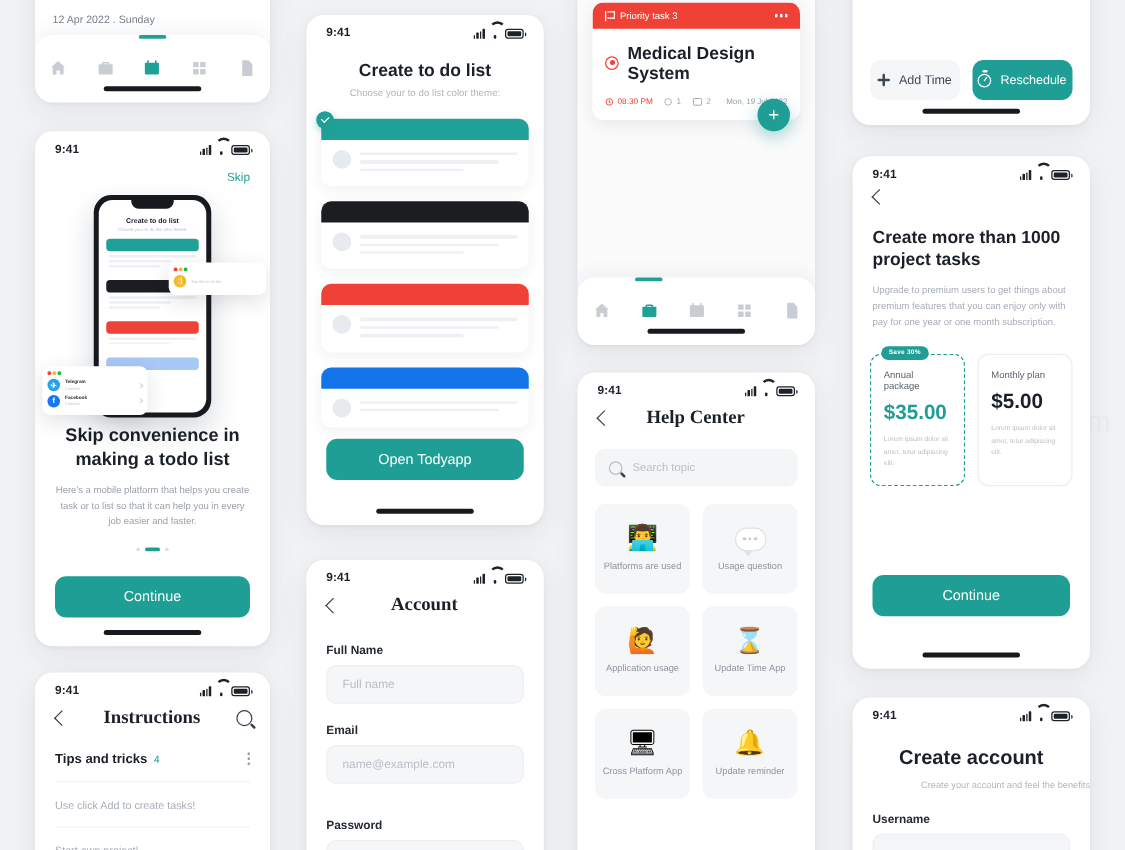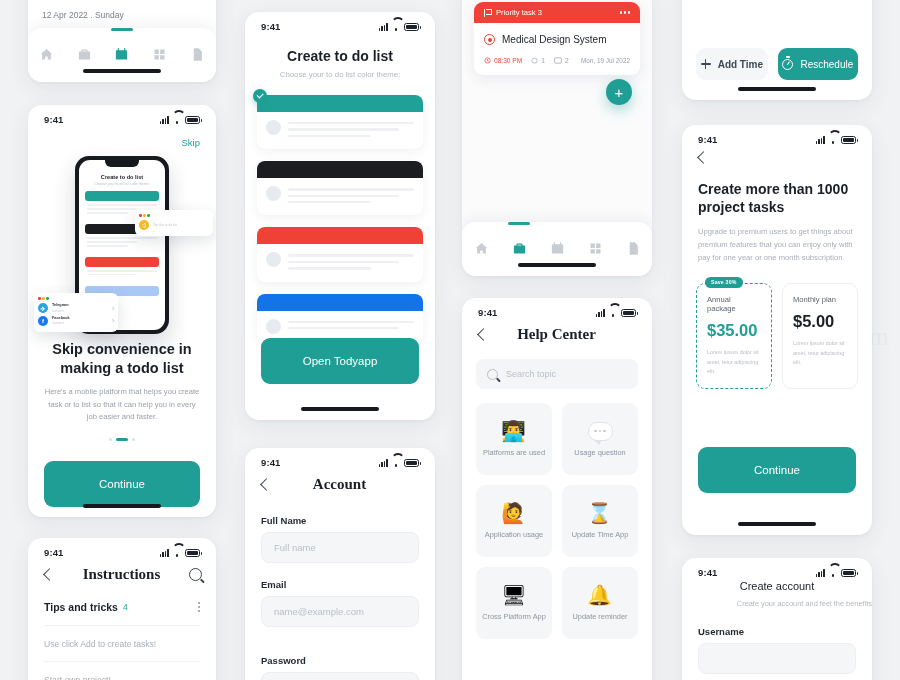--- a/index.html
+++ b/index.html
@@ -67,21 +67,21 @@
   .tab .act-line { position:absolute; top:-14px; left:50%; transform:translateX(-50%);
                    width:22px; height:3px; background:#20a198; border-radius:3px; }
   .ic { width:15px; height:15px; display:block; }
 
   
   .btn {
     display:flex; align-items:center; justify-content:center;
     border-radius: 9px; font-size:11.5px; color:#fff; background:#1f9e95;
     font-weight:500;
   }
-  .btn-lg { height:46px; border-radius:9px; }
+  .btn-lg { height:33px; border-radius:9px; }
 
   
   .fld-label { font-size:9.5px; font-weight:bold; color:#242a33; margin-bottom:6px; }
   .fld { height:31px; background:#f5f6f8; border:1px solid #eceef1; border-radius:8px;
          display:flex; align-items:center; padding:0 12px; font-size:9.5px; color:#b9bec6; }
 
   
   #s1 { left:28px; top:-34px; width:188px; height:116px; }
   #s1 .date { font-size:8.5px; color:#7b828c; padding:44px 0 0 14px; }
 
@@ -159,21 +159,21 @@
   .flag { width:7px; height:8px; position:relative; }
   .flag::before{content:"";position:absolute;left:0;top:0;width:1.2px;height:8px;background:#fff;}
   .flag::after{content:"";position:absolute;left:1.6px;top:.6px;width:5px;height:4px;border:1px solid #fff;border-left:none;}
   .task-head .lbl { font-size:7.6px; color:#fff; margin-left:5px; font-weight:500; }
   .dots-h { margin-left:auto; display:flex; gap:1.8px; }
   .dots-h i { width:2.2px;height:2.2px;border-radius:50%;background:#fff;display:block; }
   .task-title-row { display:flex; align-items:center; gap:7px; padding:11px 10px 0 10px; }
   .radio-dot { width:11px;height:11px;border-radius:50%;border:1.5px solid #ef4136;
                display:flex;align-items:center;justify-content:center;flex:none;}
   .radio-dot::after{content:"";width:4px;height:4px;border-radius:50%;background:#ef4136;}
-  .task-title { font-size:10px; font-weight:normal; color:#1b2028; }
+  .task-title { font-size:14px; font-weight:bold; color:#1b2028; }
   .task-meta { display:flex; align-items:center; gap:9px; padding:12px 10px 11px 10px; }
   .meta-i { display:flex; align-items:center; gap:3px; font-size:6.6px; color:#ef4136; }
   .meta-g { display:flex; align-items:center; gap:3px; font-size:6.6px; color:#9aa1aa; }
   .meta-date { margin-left:auto; font-size:6.4px; color:#9aa1aa; }
   .fab { position:absolute; right:20px; top:93px; width:26px;height:26px;border-radius:50%;
          background:#1f9e95; color:#fff; display:flex;align-items:center;justify-content:center;
          font-size:15px; line-height:1; box-shadow:0 5px 14px rgba(31,158,149,.38); }
 
   
   #s7 { left:462px; top:298px; width:190px; height:420px; }
@@ -188,21 +188,21 @@
   .bubble { width:25px;height:19px;background:#fff;border:1.4px solid #dfe3e8;border-radius:9px;
             position:relative; display:flex;align-items:center;justify-content:center;gap:2.2px;}
   .bubble::after{content:"";position:absolute;left:5px;bottom:-5px;width:0;height:0;
                  border-left:5px solid transparent;border-right:3px solid transparent;border-top:5px solid #dfe3e8;}
   .bubble i{width:2.4px;height:2.4px;border-radius:50%;background:#c3c8cf;display:block;}
 
   
   #s8 { left:682px; top:-56px; width:190px; height:156px; }
   .act-row { display:flex; gap:10px; padding:0 14px; margin-top:104px; }
   .act-ghost { flex:1; height:32px; border-radius:9px; background:#f5f6f8; display:flex;
-               align-items:center; justify-content:center; gap:7px; font-size:10px; color:#3e4956;font-weight:bold; }
+               align-items:center; justify-content:center; gap:7px; font-size:10px; color:#3e4956; }
   .act-solid { flex:1.12; height:32px; border-radius:9px; background:#1f9e95; display:flex;
                align-items:center; justify-content:center; gap:7px; font-size:10px; color:#fff; }
   .plus-ic { width:10px;height:10px;position:relative; }
   .plus-ic::before,.plus-ic::after{content:"";position:absolute;background:#3e4956;border-radius:1px;}
   .plus-ic::before{left:0;top:4.2px;width:10px;height:1.6px;}
   .plus-ic::after{left:4.2px;top:0;width:1.6px;height:10px;}
   .timer-ic{width:11px;height:11px;border:1.4px solid #fff;border-radius:50%;position:relative;}
   .timer-ic::before{content:"";position:absolute;left:4px;top:1.8px;width:1.2px;height:3.6px;background:#fff;
                     transform-origin:bottom;transform:rotate(35deg);}
   .timer-ic::after{content:"";position:absolute;left:2.8px;top:-3.4px;width:4px;height:1.6px;background:#fff;border-radius:1px;}
@@ -218,21 +218,21 @@
   .save-badge { position:absolute; left:8px; top:-7px; background:#1f9e95; color:#fff;
                 font-size:5.2px; font-weight:bold; padding:2.4px 6px; border-radius:7px; letter-spacing:.2px;}
   .plan-name { font-size:7.6px; color:#5c646e; }
   .plan-price { font-size:16.5px; font-weight:bold; margin-top:8px; }
   .plan-price.teal { color:#1f9e95; }
   .plan-price.dark { color:#1b2028; }
   .plan-desc { font-size:5.4px; color:#b9bec6; line-height:1.75; margin-top:8px; }
 
   
   #s10 { left:682px; top:558px; width:190px; height:160px; }
-  #s10 .ca-title { text-align:center; font-size:11px; font-weight:normal; color:#1b2028; }
+  #s10 .ca-title { text-align:center; font-size:16px; font-weight:bold; color:#1b2028; margin-top:18px; }
   #s10 .ca-sub { text-align:right; font-size:7.4px; color:#b1b7bf; margin-top:7px; }
 
   .wmk { position:absolute; right:10px; top:322px; font-size:26px; color:#e9ebee;
          font-family:"Liberation Serif", serif; letter-spacing:1px; }
 </style>
 </head>
 <body>
 
 <div class="board">
 

